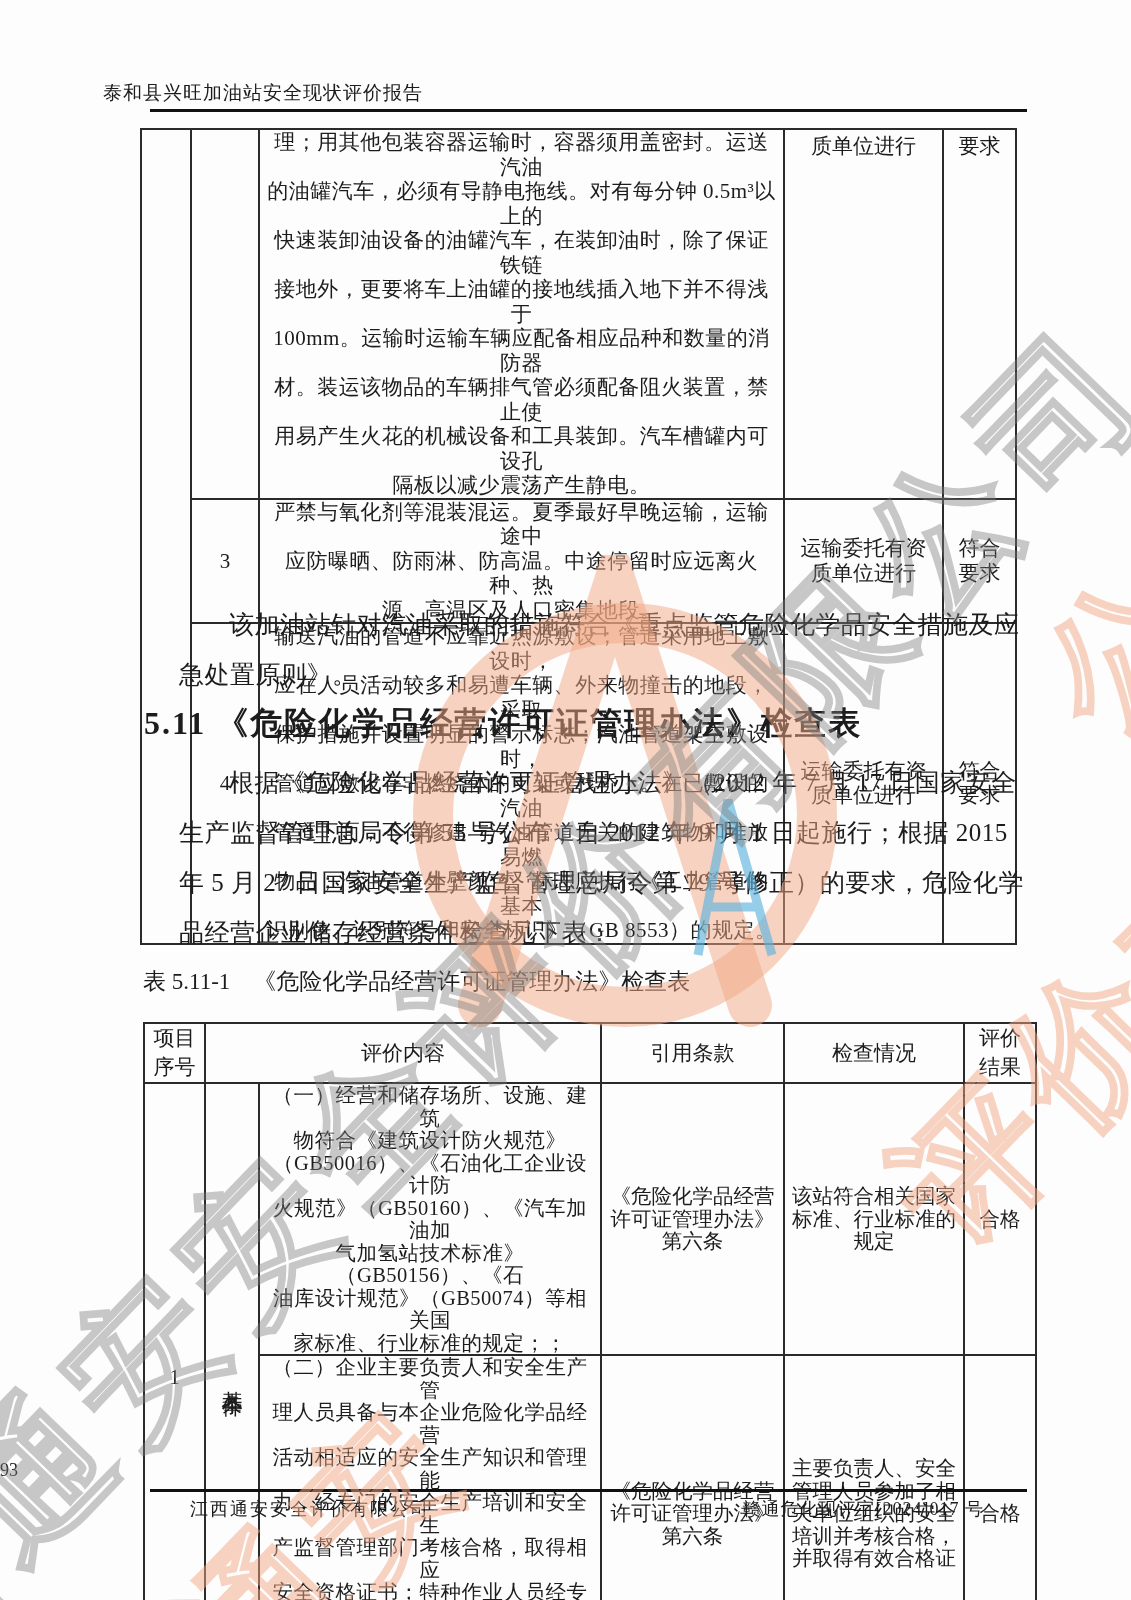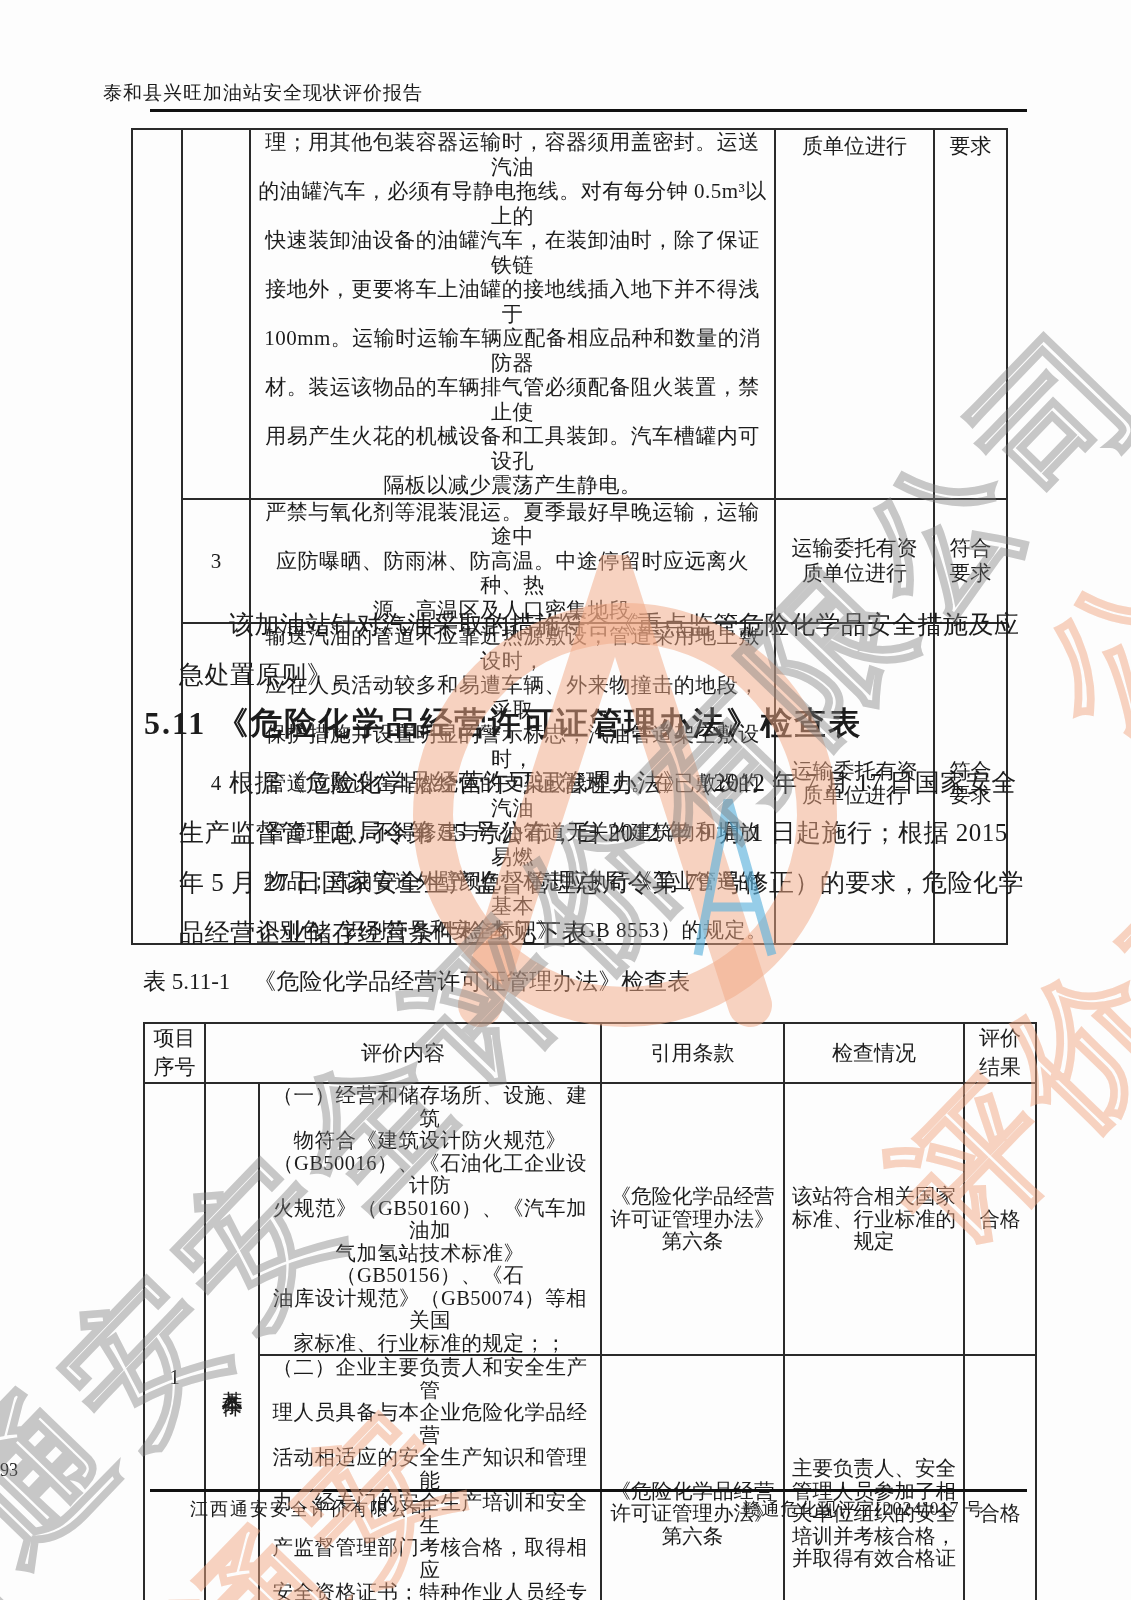--- a/index.html
+++ b/index.html
@@ -9,21 +9,21 @@
     overflow:hidden;
   }
   
   .doc-header{position:absolute;top:80px;left:103px;width:925px;text-align:left;
     font-size:19px;letter-spacing:1px;}
   .header-rule{position:absolute;top:109px;left:150px;width:877px;height:3px;background:#111;}
   
   table{border-collapse:collapse;table-layout:fixed;}
   td,th{border:2px solid #2a2a2a;padding:0 4px;font-weight:normal;
     white-space:pre-line;vertical-align:middle;overflow:hidden;}
-  .tbl1{position:absolute;top:128px;left:131px;width:875px;}
+  .tbl1{position:absolute;top:128px;left:140px;width:875px;}
   .tbl1 td{font-size:21px;line-height:24.5px;}
   .t-content{text-align:center;letter-spacing:.5px;}
   .t-center{text-align:center;}
   .v-top{vertical-align:top;padding-top:4px;}
   .tbl2{position:absolute;top:1022px;left:143px;width:892px;}
   .tbl2 th{font-size:21px;line-height:29px;text-align:center;}
   .tbl2 td{font-size:20.5px;line-height:22.5px;}
   .vertical-label{writing-mode:vertical-rl;text-orientation:upright;margin:0 auto;
     letter-spacing:2px;font-size:21px;}
   .row-clip{height:160px;}

